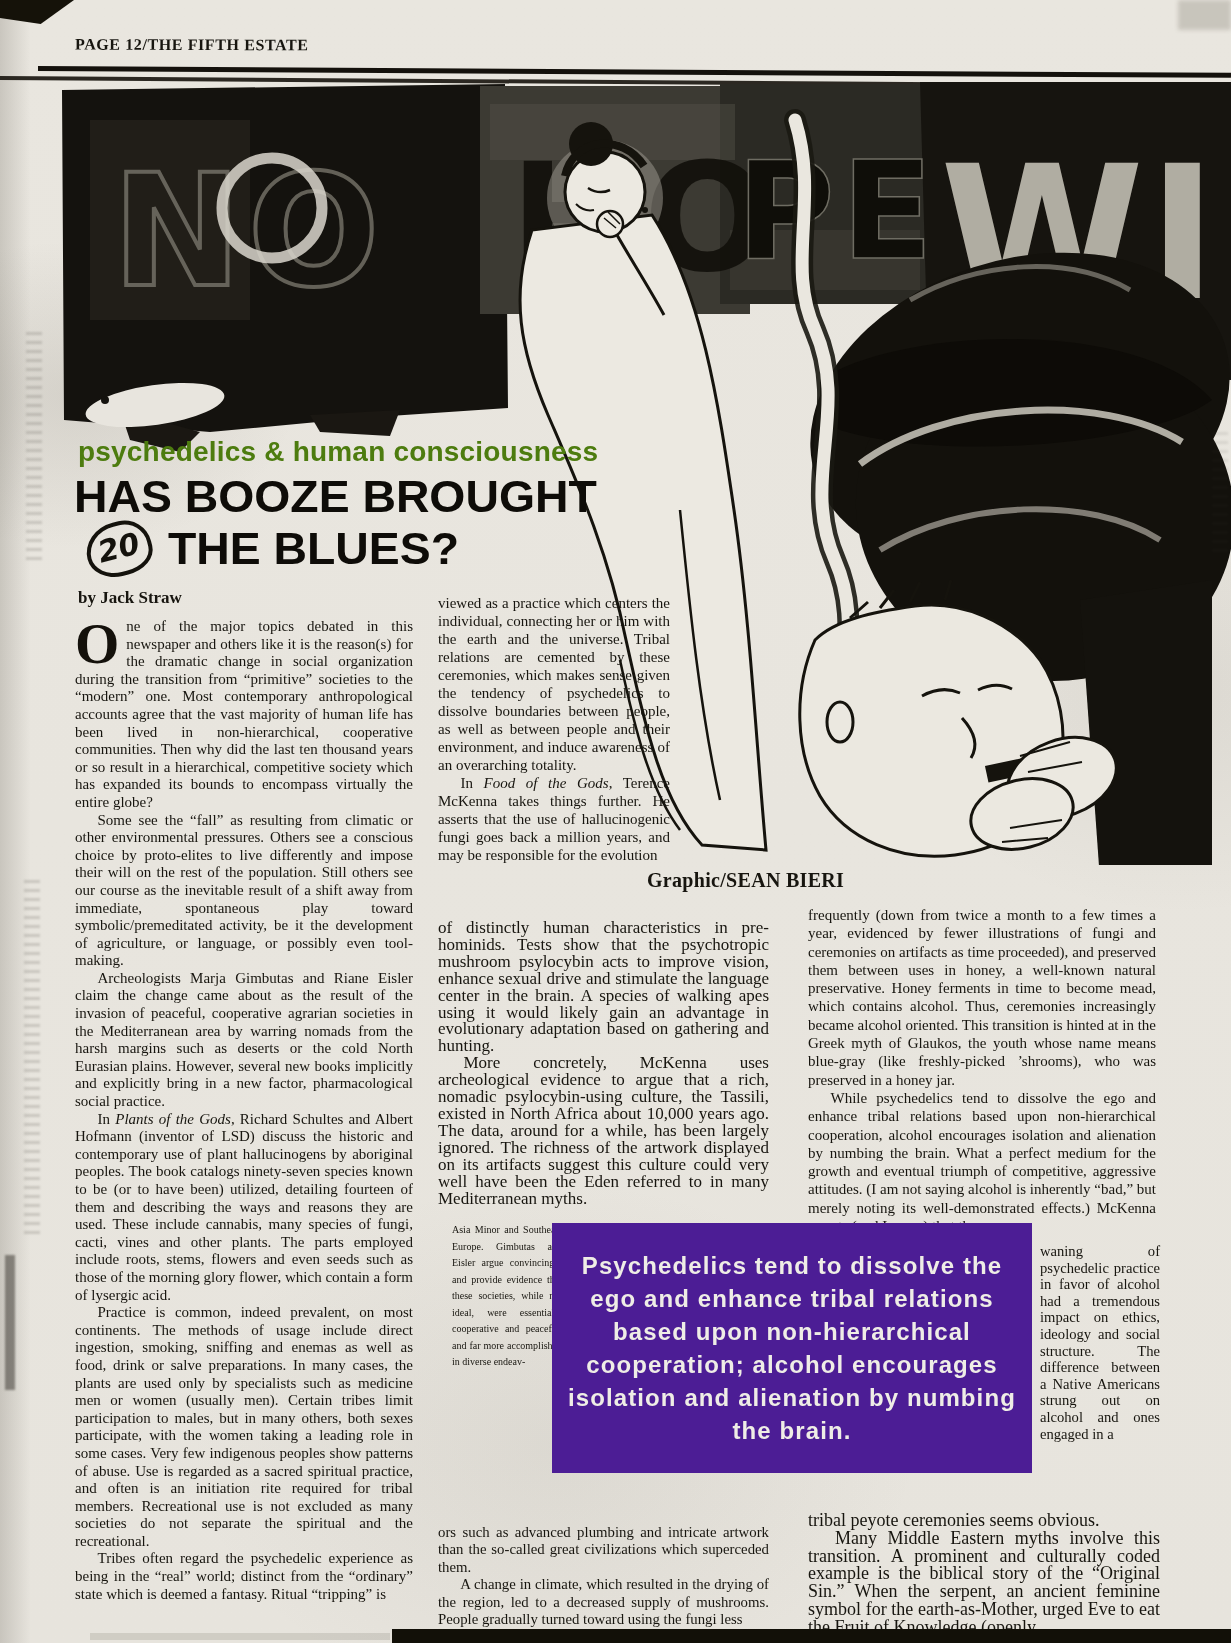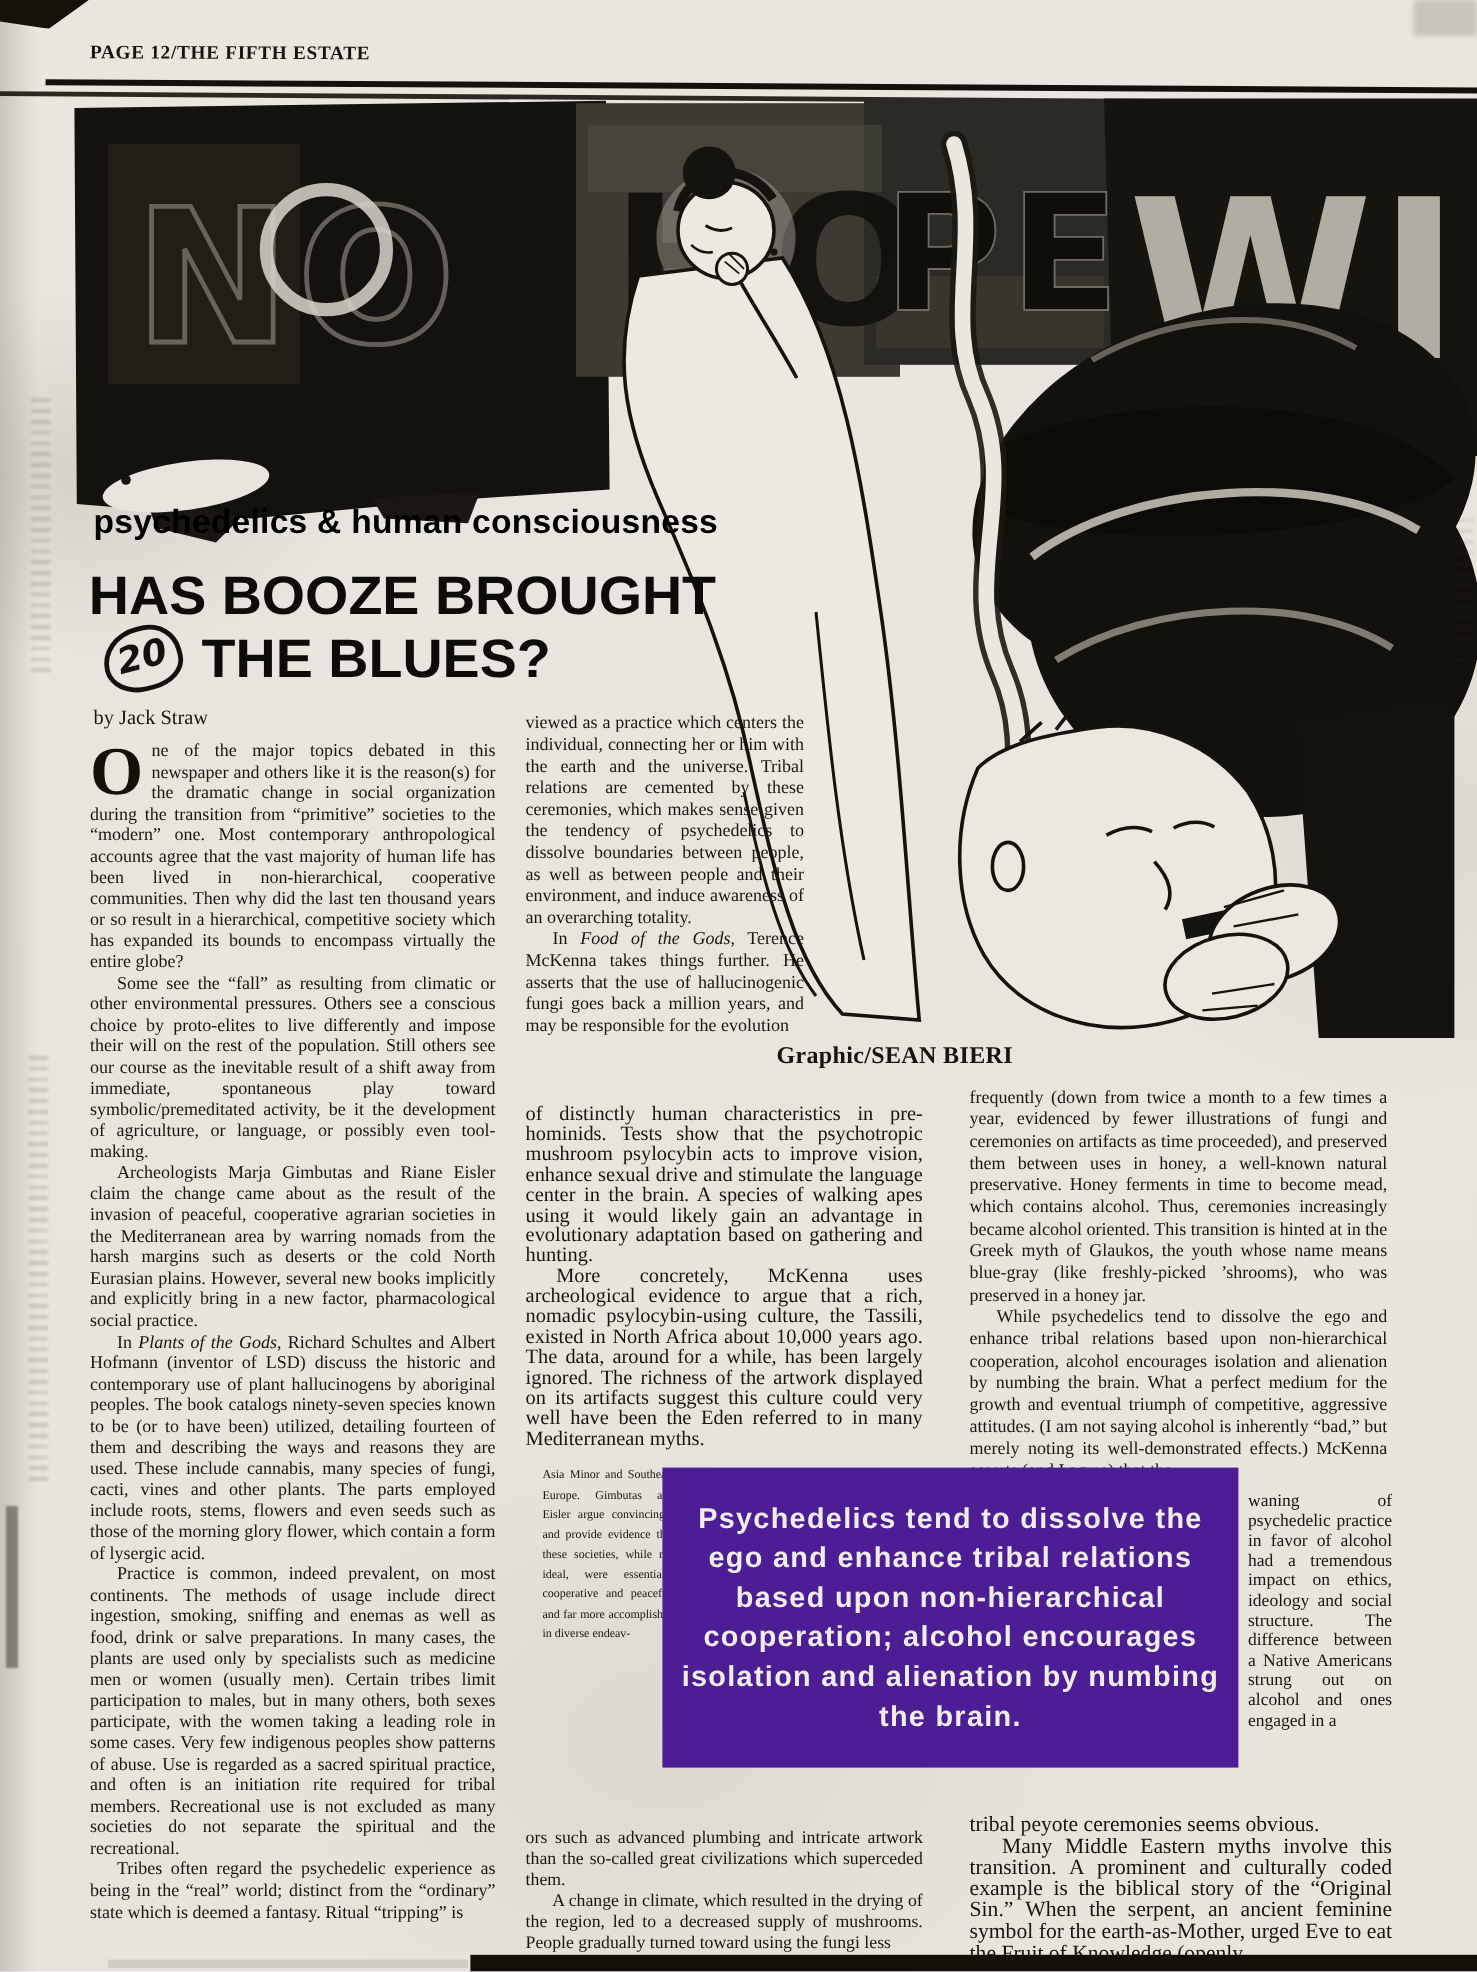--- a/index.html
+++ b/index.html
@@ -14,28 +14,28 @@
       linear-gradient(#e9e6df,#e7e4dd);
   }
   .abs { position:absolute; }
   .masthead { left:75px; top:36px; font-size:16px; font-weight:bold; letter-spacing:.6px; transform:rotate(.2deg); }
   .rule1 { left:38px; top:66px; width:1193px; height:5px; background:#14110c; transform:rotate(.33deg); transform-origin:left center; }
   .rule2 { left:0;  top:76px; width:1231px; height:4px; background:#1b1811; transform:rotate(.38deg); transform-origin:left center; opacity:.92; }
   .cornerTL { left:0; top:0; width:74px; height:24px; background:#151209; clip-path:polygon(0 0,100% 0,55% 100%,0 75%); }
   .cornerTR { left:1178px; top:0; width:53px; height:30px; background:#777165; opacity:.28; filter:blur(2px); }
   .art { left:60px; top:80px; width:1171px; height:785px; }
 
-  .kicker { left:78px; top:420px; font:700 28px/30px "Liberation Sans",sans-serif; letter-spacing:.2px; color:#000000; }
+  .kicker { left:78px; top:437px; font:700 28px/30px "Liberation Sans",sans-serif; letter-spacing:.2px; color:#4d7c0f; }
   .hl1 { left:74px; top:474px; font:700 45px/46px "Liberation Sans",sans-serif; color:#0e0c08; transform:scaleX(1.03); transform-origin:left; }
   .hl2row { left:86px; top:522px; display:flex; align-items:center; gap:16px; }
   .circ { display:inline-block; width:58px; height:46px; border:4px solid #14120c;
           border-radius:55% 45% 50% 50%/60% 55% 45% 50%; text-align:center;
           font:italic 700 30px/44px "DejaVu Sans",sans-serif; transform:rotate(-14deg); color:#14120c; }
   .hl2 { font:700 45px/46px "Liberation Sans",sans-serif; color:#0e0c08; transform:scaleX(1.03); transform-origin:left; }
-  .byline { left:78px; top:588px; font-size:17px; font-weight:normal;text-align:right; }
+  .byline { left:78px; top:588px; font-size:17px; font-weight:bold;text-align:right; }
   .credit { left:647px; top:869px; font-size:20px; font-weight:bold; letter-spacing:.3px; }
 
   .col { text-align:justify; }
   .col p { margin:0; text-indent:1.5em; }
   .col p.np { text-indent:0; }
   .dropcap { float:left; font-size:57px; line-height:45px; font-weight:bold; padding:3px 7px 0 0; color:#14110b; }
 
   .col1 { left:75px;  top:618px;  width:338px; font-size:15px;   line-height:17.6px; }
   .col2a{ left:438px; top:594px;  width:232px; font-size:15px;   line-height:18px; }
   .col2b{ left:438px; top:920px;  width:331px; font-size:17px; line-height:16.9px; }

